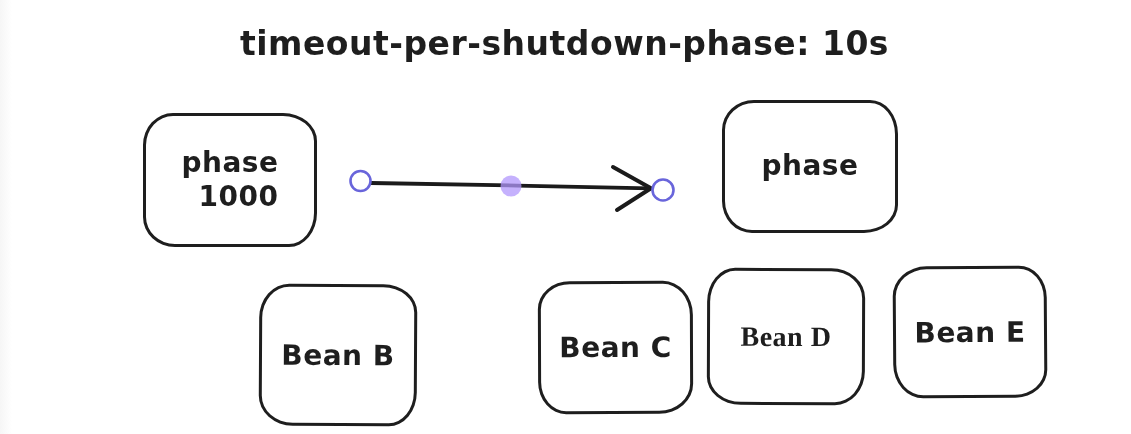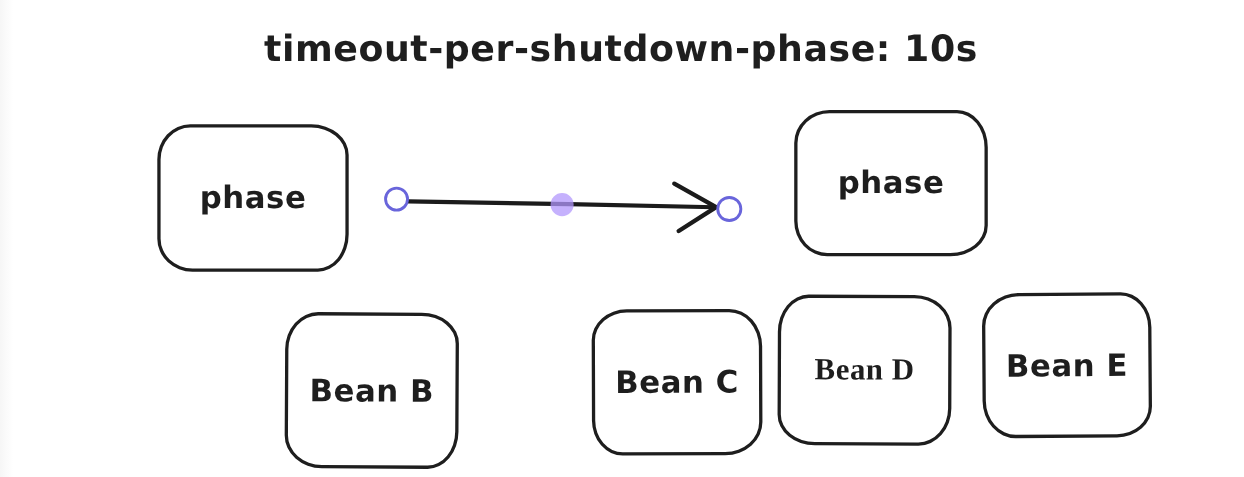--- a/index.html
+++ b/index.html
@@ -117,20 +117,21 @@
 
 <div class="canvas">
 
   <div class="edge-shade"></div>
 
   <div class="title">timeout-per-shutdown-phase: 10s</div>
 
   <div class="box" id="phase1000">
     <div class="phase-label">
       <div>phase</div>
+      <div>1000</div>
     </div>
   </div>
 
   <div class="box" id="phase999">
     <div class="phase-label">
       <div>phase</div>
     </div>
   </div>
 
   <div class="box" id="beanB">

